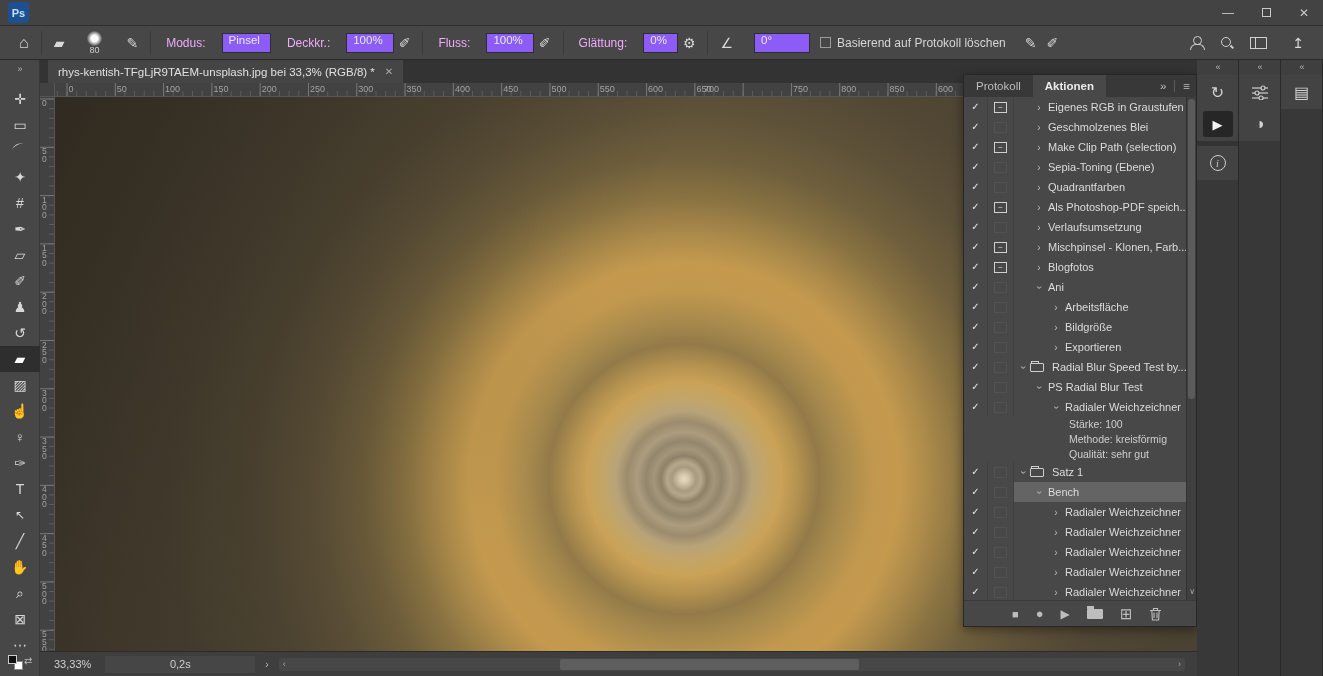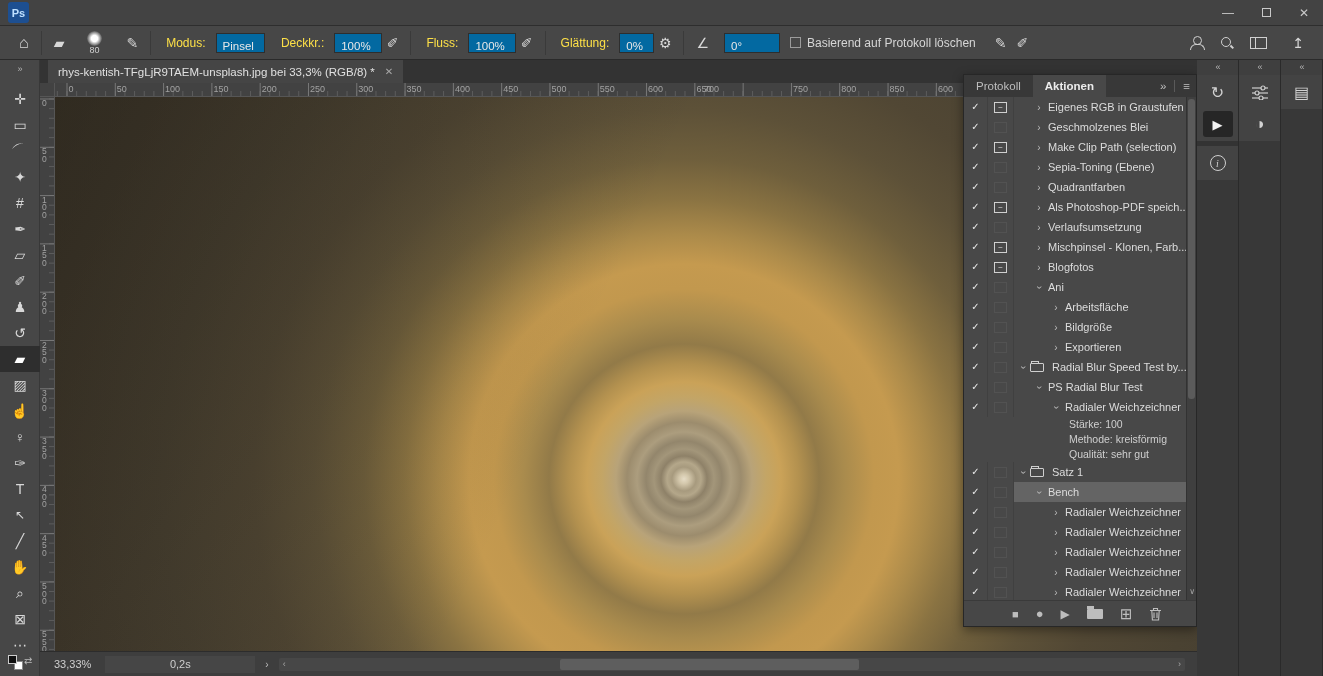--- a/index.html
+++ b/index.html
@@ -11,22 +11,22 @@
 #menuitems{display:flex;margin-left:12px}
 .menu-item{font-size:12.5px;color:#e6e6e6;padding:0 10px;line-height:26px;cursor:default}
 #winctl{margin-left:auto;display:flex;align-items:center;height:26px}
 .wbtn{width:38px;text-align:center;color:#c9c9c9;font-size:12px;line-height:26px}
 .wbtn .maxbox{display:inline-block;width:9px;height:9px;border:1px solid #c9c9c9}
 
 #optionsbar{position:absolute;left:0;top:26px;width:1323px;height:34px;background:#474747;border-bottom:1px solid #2a2a2a;display:flex;align-items:center;font-size:12px;color:#d6d6d6}
 .sep{width:1px;height:24px;background:#3a3a3a;margin:0 7px}
 .obicon{color:#d8d8d8;font-size:14px;padding:0 5px}
 .caret{font-style:normal;font-size:8px;color:#bdbdbd;margin-left:4px}
-.field{display:inline-flex;align-items:flex-end;background:#0369a1;border:1px solid #2e2e2e;height:20px;padding:0 6px;margin-left:10px;color:#e8e8e8;font-size:11.5px}
-.opt-label{margin-left:8px;color:#fde047}
+.field{display:inline-flex;align-items:flex-start;background:#8b5cf6;border:1px solid #2e2e2e;height:20px;padding:0 6px;margin-left:16px;color:#e8e8e8;font-size:11.5px}
+.opt-label{margin-left:8px;color:#f0abfc}
 #brushpreview{display:flex;flex-direction:column;align-items:center;width:30px;margin-left:6px}
 #brushcircle{width:15px;height:15px;border-radius:50%;background:radial-gradient(circle,#fff 0 30%,rgba(255,255,255,0) 75%)}
 #brushsize{font-size:9px;color:#cfcfcf;margin-top:-1px}
 .checkbox{width:11px;height:11px;border:1px solid #9b9b9b;background:transparent;display:inline-block;margin:0 6px 0 10px}
 #rightopts{margin-left:auto;display:flex;align-items:center;margin-right:14px;gap:16px}
 .i-person{width:14px;height:13px;position:relative}
 .i-person:before{content:"";position:absolute;left:3px;top:0;width:7px;height:7px;border-radius:50%;border:1.4px solid #d0d0d0}
 .i-person:after{content:"";position:absolute;left:0;bottom:-1px;width:13px;height:5px;border:1.4px solid #d0d0d0;border-bottom:none;border-radius:6px 6px 0 0}
 .i-search{width:14px;height:14px;position:relative}
 .i-search:before{content:"";position:absolute;left:1px;top:1px;width:8px;height:8px;border-radius:50%;border:1.5px solid #d0d0d0}

